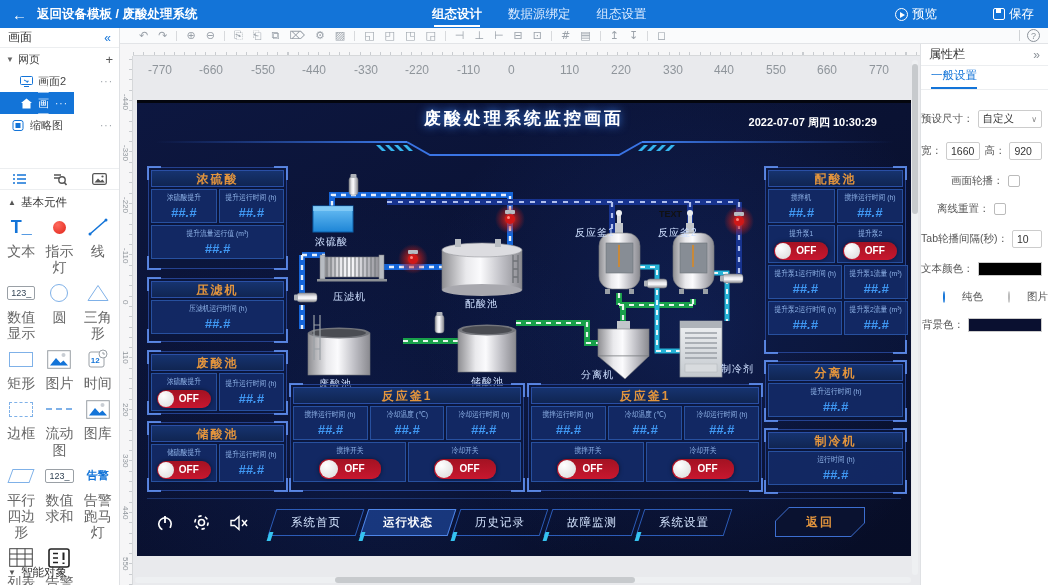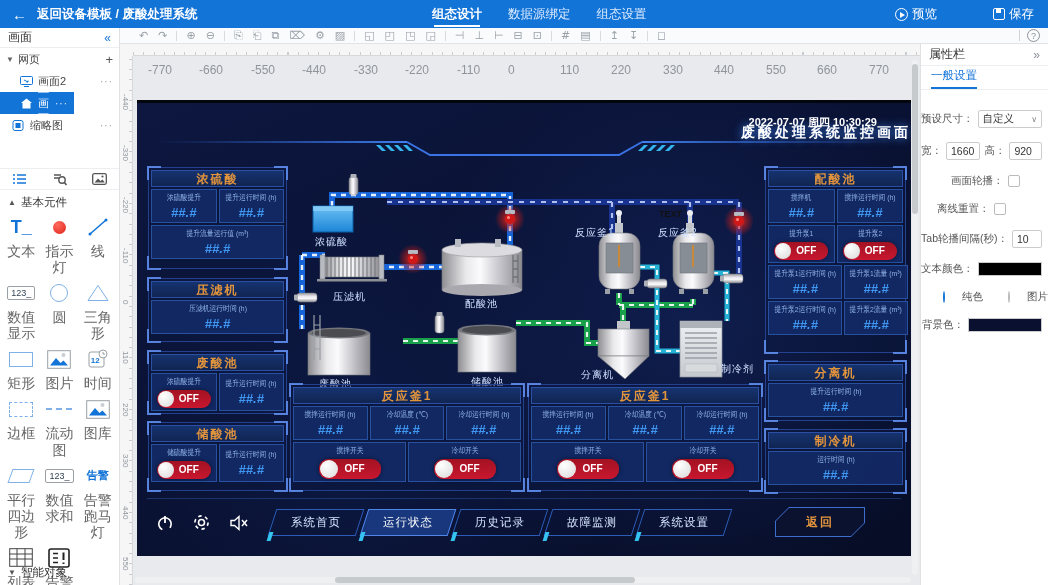--- a/index.html
+++ b/index.html
@@ -93,22 +93,22 @@
   .hscroll { position:absolute; left:135px; top:577px; width:776px; height:6px; background:#eef0f2; border-radius:3px;}
   .hscroll::after{ content:""; position:absolute; top:0; left:200px; width:300px; height:6px; background:#c7cacd; border-radius:3px;}
 
   #cv { position:absolute; left:137px; top:100px; width:774px; height:456px;
     background:
       radial-gradient(circle at 72% 50%, rgba(38,78,190,.22), transparent 45%),
       radial-gradient(circle at 30% 75%, rgba(25,60,150,.18), transparent 40%),
       linear-gradient(155deg,#0d1740 0%,#0a1233 45%,#070d26 100%);
     border-top:3px solid #04060e; overflow:hidden; }
 
-  .cv-title { position:absolute; left:0; right:0; top:21px; text-align:right; color:#fff;
-    font-size:14px; font-weight:bold; letter-spacing:3px; text-shadow:0 0 10px rgba(64,140,255,.9); }
+  .cv-title { position:absolute; left:0; right:0; top:4px; text-align:center; color:#fff;
+    font-size:17px; font-weight:bold; letter-spacing:3px; text-shadow:0 0 10px rgba(64,140,255,.9); }
   .cv-dt { position:absolute; right:34px; top:12px; color:#fff; font-size:11px; font-weight:bold; }
   .decor { position:absolute; left:0; top:30px; width:774px; height:26px; }
 
   
   .pnl { position:absolute; border:1px solid #24418f; background:rgba(10,24,64,.45); padding:2px;
     background-clip:padding-box; }
   .pnl::before { content:""; position:absolute; inset:-2px; pointer-events:none;
     background:
       linear-gradient(#6393f5,#6393f5) left top/14px 2px,
       linear-gradient(#6393f5,#6393f5) left top/2px 14px,
@@ -142,21 +142,21 @@
 
   
   .cnav { position:absolute; left:10px; top:395px; width:754px; height:48px;
     border-top:1px solid rgba(60,110,210,.35); display:flex; align-items:center; }
   .cnav-ic { margin:0 9px; display:flex; align-items:center; cursor:pointer; }
   .ntab { position:relative; width:88px; height:27px; margin-right:4px; cursor:pointer; }
   .ntab .shape { position:absolute; inset:0; transform:skewX(-18deg); border:1px solid #2c5cb8; }
   .ntab.on .shape { background:rgba(36,84,180,.55); border-color:#4f86e8; }
   .ntab .nl { position:absolute; inset:0; display:flex; align-items:center; justify-content:center;
     color:#d5e5ff; font-size:11.5px; letter-spacing:1px; }
-  .ntab.on .nl { color:#fff; font-weight:normal; }
+  .ntab.on .nl { color:#fff; font-weight:bold; }
   .ntab .tick { position:absolute; left:-4px; bottom:-5px; width:4px; height:9px; background:#35c3f0; transform:skewX(-18deg); }
   .backbtn { position:absolute; left:628px; top:8px; width:90px; height:30px; cursor:pointer;
     clip-path:polygon(14px 0,100% 0,100% calc(100% - 14px),calc(100% - 14px) 100%,0 100%,0 14px);
     background:#3c6ed0; }
   .backbtn .inner { position:absolute; inset:1px; background:#0a1230;
     clip-path:polygon(13px 0,100% 0,100% calc(100% - 13px),calc(100% - 13px) 100%,0 100%,0 13px);
     display:flex; align-items:center; justify-content:center; color:#e2943d; font-size:12px;
     font-weight:bold; letter-spacing:2px; }
 
   

